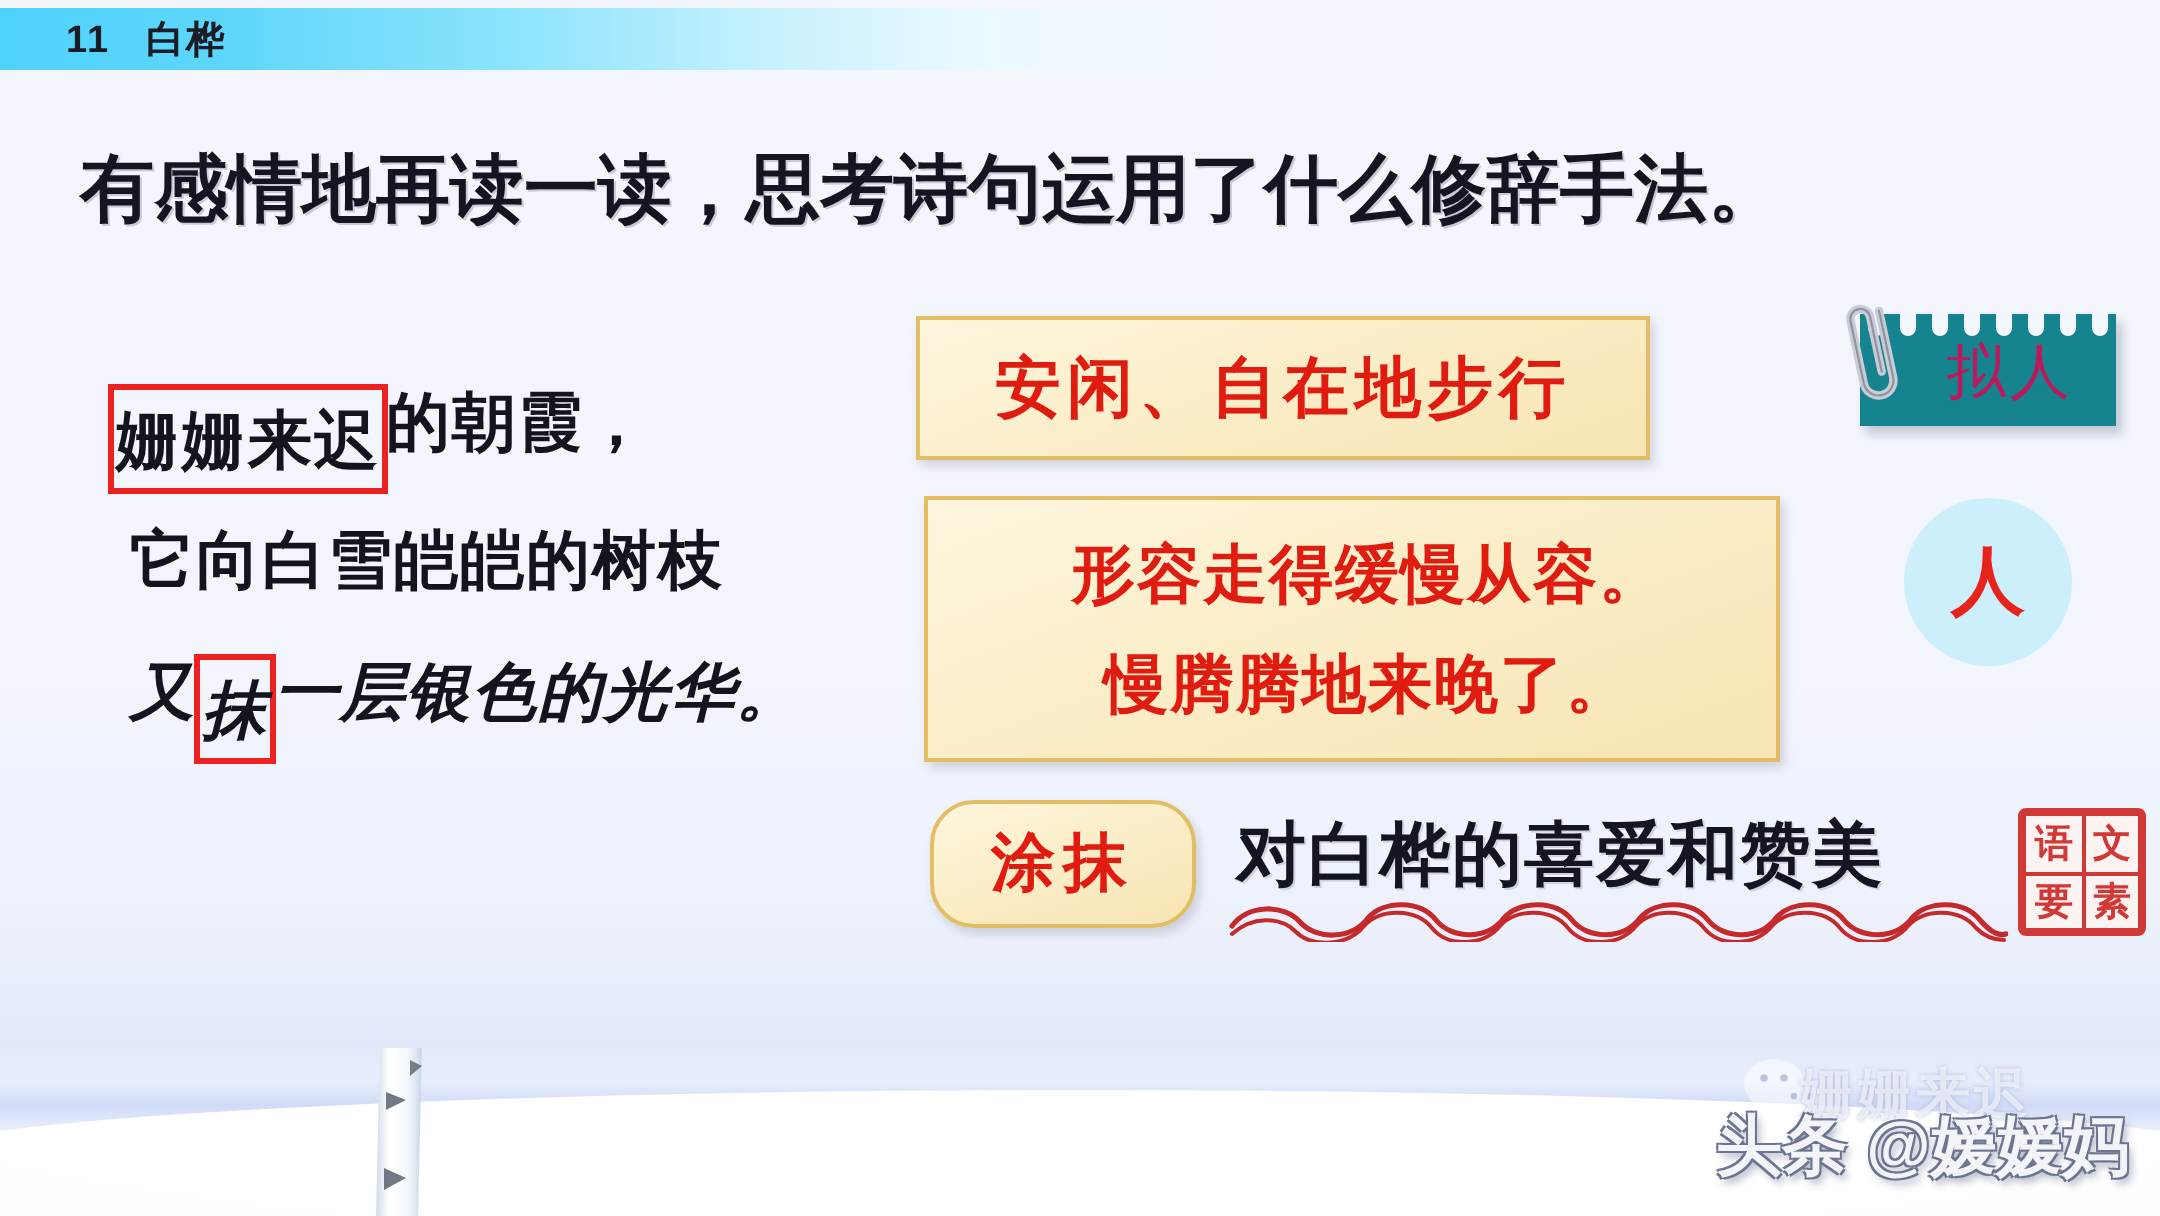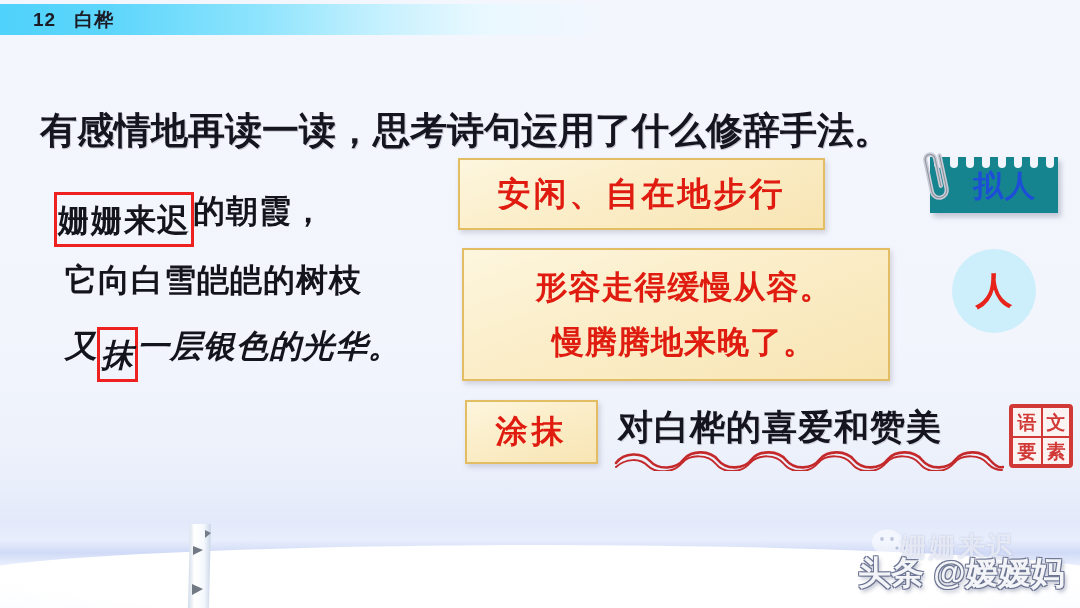--- a/index.html
+++ b/index.html
@@ -66,21 +66,20 @@
   .prompt-title {
     position: absolute;
     left: 40px; top: 70px;
     width: 1010px;
     font-size: 37px;
     font-weight: 700;
     color: #151520;
     letter-spacing: 0px;
     white-space: nowrap;
     text-shadow: 1px 1px 0 rgba(120,120,140,.35);
-    margin-top: 36px;
   }
 
   
   .poem {
     position: absolute;
     left: 55px; top: 178px;
     width: 400px;
     font-family: "DejaVu Serif", "Liberation Serif", serif;
     font-size: 32px;
     color: #14141c;
@@ -127,20 +126,21 @@
     font-size: 32px;
     padding-left: 16px;
     letter-spacing: 1px;
     line-height: 55px;
   }
   #ycard-3 {
     left: 465px; top: 400px; width: 133px; height: 64px;
     font-size: 32px;
     align-items: center;
     letter-spacing: 4px;
+    border-radius: 22px;
   }
   .ycard .row { white-space: nowrap; }
 
   
   .conclusion {
     position: absolute;
     left: 618px; top: 404px;
     font-size: 35px;
     font-weight: 700;
     color: #15151f;
@@ -179,22 +179,22 @@
     background: #f2f5fc;
     border-radius: 0 0 4px 4px;
   }
   .teal-label {
     position: absolute;
     left: 0; right: 0; top: 9px;
     text-align: center;
     padding-left: 22px;
     font-family: "DejaVu Serif", "Liberation Serif", serif;
     font-size: 30px;
-    font-weight: 700;
-    color: #1d4ed8;
+    font-weight: 400;
+    color: #be185d;
     letter-spacing: 2px;
   }
   .clip {
     position: absolute;
     left: -8px; top: -11px;
     width: 34px; height: 62px;
     transform: rotate(-12deg);
   }
 
   
@@ -289,21 +289,21 @@
 <body>
 
 <div id="slide">
 
   <div class="bg-base"></div>
   <div class="bg-horizon"></div>
   <div class="bg-snowband"></div>
 
   <div class="header-bar"></div>
   <div class="header-text">
-    <span class="num">12</span><span>白桦</span>
+    <span class="num">11</span><span>白桦</span>
   </div>
 
   <div class="prompt-title">有感情地再读一读，思考诗句运用了什么修辞手法。</div>
 
   <div class="poem">
     <div class="line l2"><span class="hlbox">姗姗来迟</span><span>的朝霞，</span></div>
     <div class="line l3">它向白雪皑皑的树枝</div>
     <div class="line l4"><span>又</span><span class="hlbox">抹</span><span>一层银色的光华。</span></div>
   </div>
 

